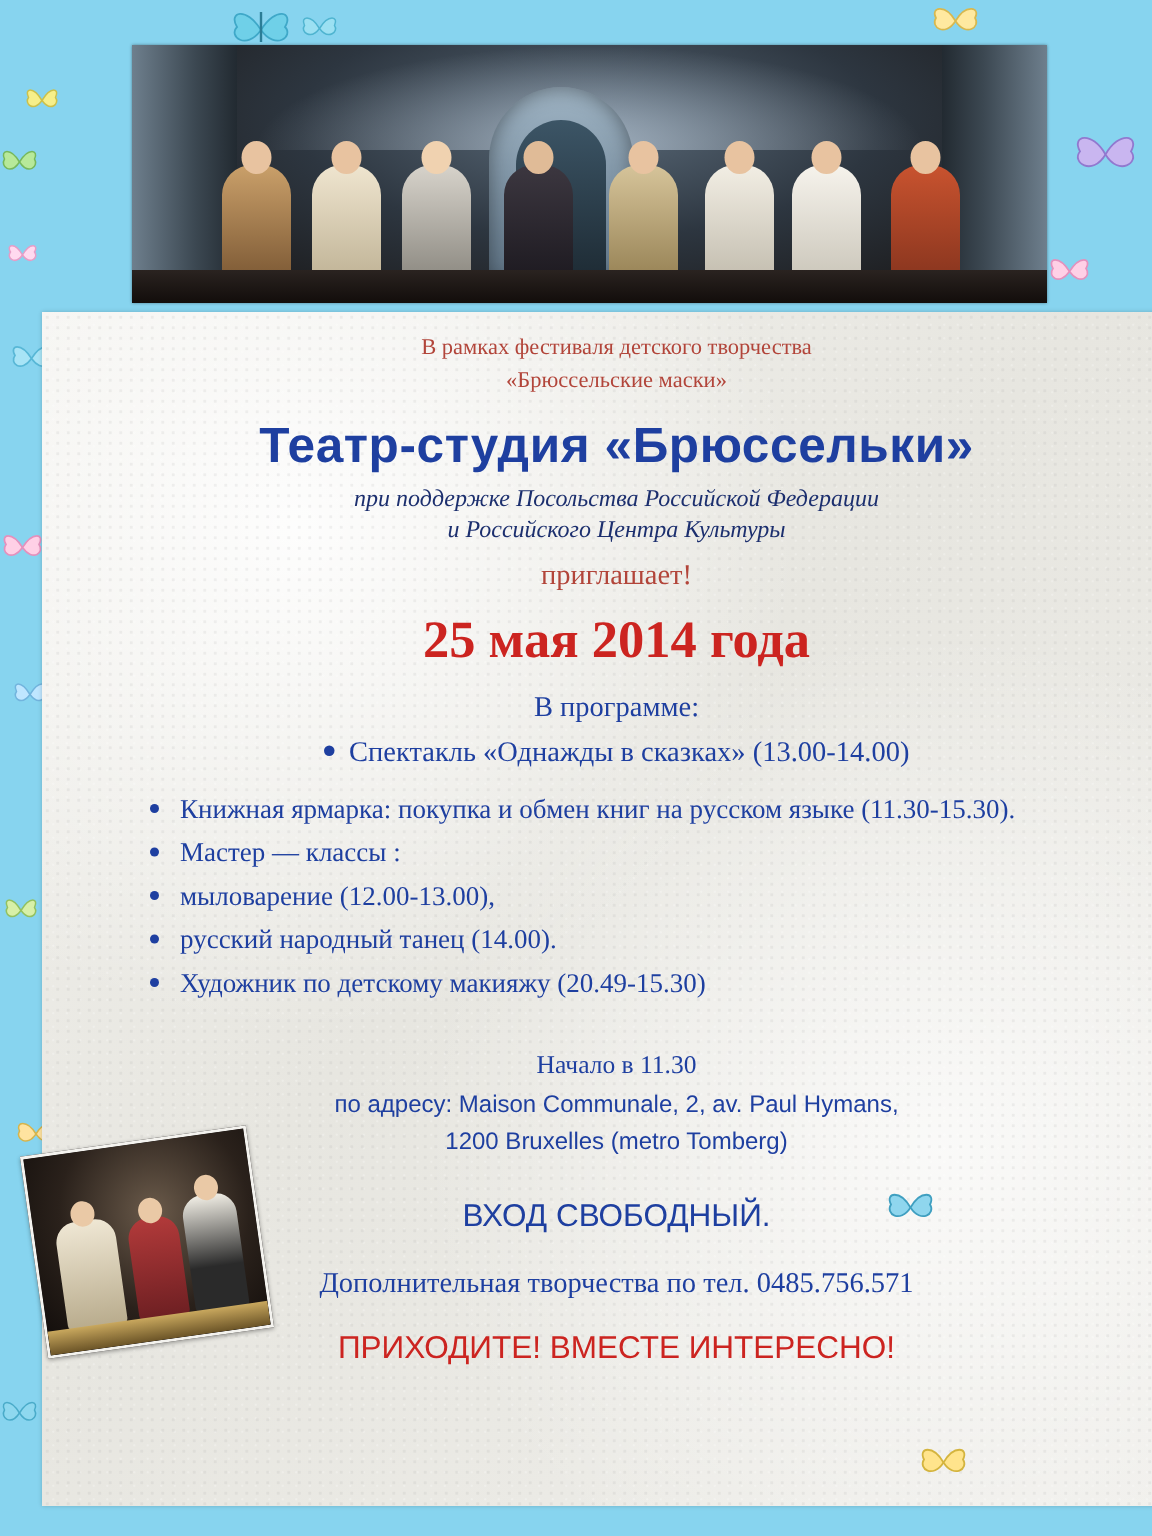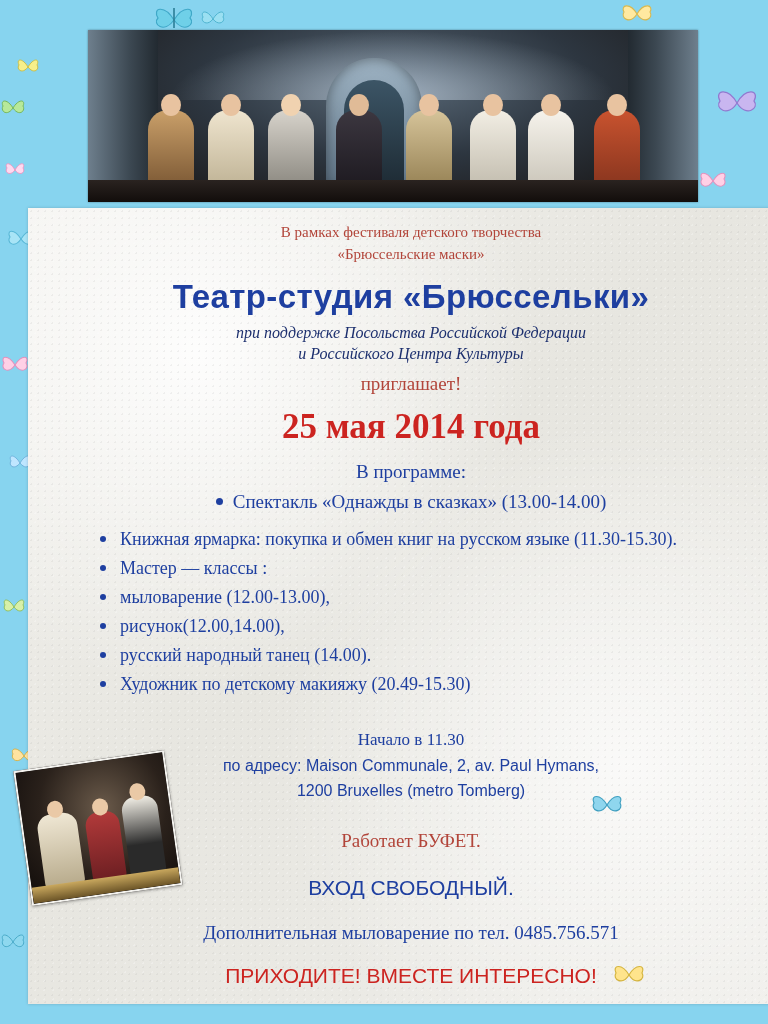--- a/index.html
+++ b/index.html
@@ -582,36 +582,34 @@
     <div class="program-head">В программе:</div>
 
     <div class="main-item">
       <span class="dot"></span><span>Спектакль «Однажды в сказках» (13.00-14.00)</span>
     </div>
 
     <ul class="list">
       <li>Книжная ярмарка: покупка и обмен книг на русском языке (11.30-15.30).</li>
       <li>Мастер — классы :</li>
       <li>мыловарение (12.00-13.00),</li>
-      <li>рисунок(12.00,14.00),</li>
       <li>русский народный танец (14.00).</li>
       <li>Художник по детскому макияжу  (20.49-15.30)</li>
     </ul>
 
     <div class="start-block">
       <div>Начало в 11.30</div>
       <div class="addr">по адресу: Maison Communale, 2, av. Paul Hymans,</div>
       <div class="addr">1200 Bruxelles (metro Tomberg)</div>
     </div>
 
-    <div class="buffet">Работает БУФЕТ.</div>
 
     <div class="free-entry">ВХОД СВОБОДНЫЙ.</div>
 
-    <div class="phone">Дополнительная мыловарение по тел. 0485.756.571</div>
+    <div class="phone">Дополнительная творчества по тел. 0485.756.571</div>
 
     <div class="come">ПРИХОДИТЕ! ВМЕСТЕ ИНТЕРЕСНО!</div>
 
   </div>
 </div>
 
 <div class="bottom-photo">
   <div class="bp-bg"></div>
   <div class="bp-fig" style="left:14px; width:40px; height:72px; background:linear-gradient(180deg,#efe7d4,#b8ab8c);">
       <span class="h"></span>

